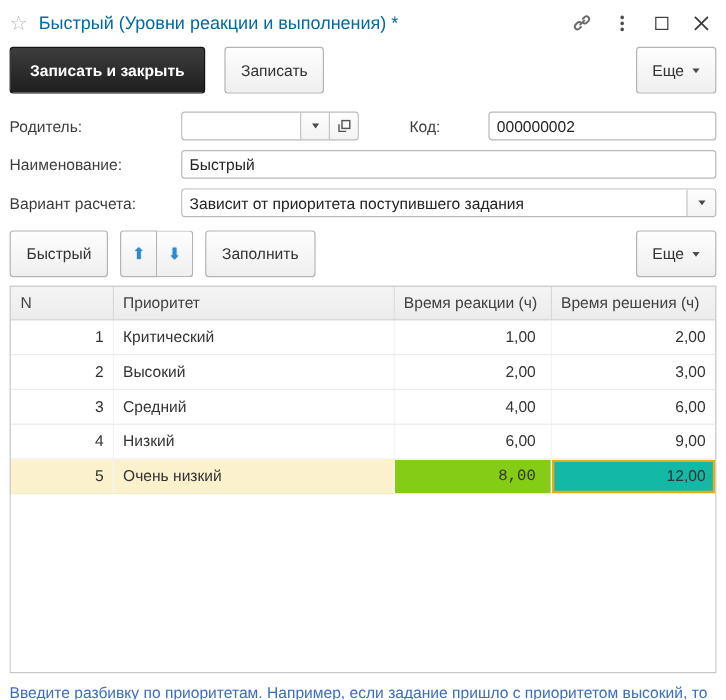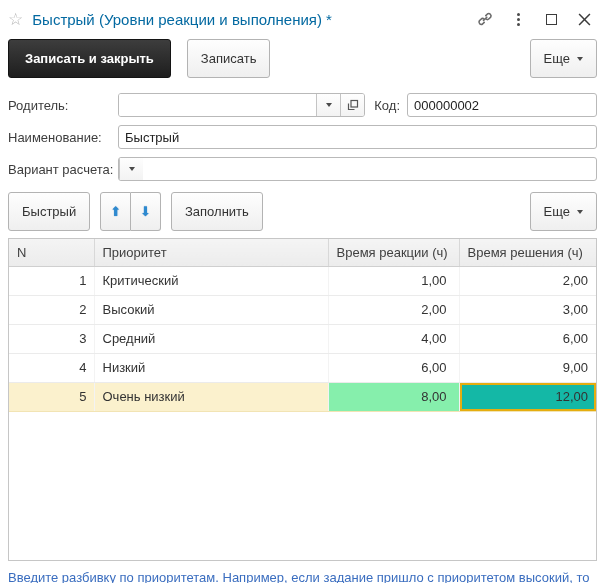--- a/index.html
+++ b/index.html
@@ -28,21 +28,21 @@
     color:#fff; font-weight:bold; padding:0 16px; }
   .caret { display:inline-block; width:0; height:0; margin-left:7px;
     border-left:3.5px solid transparent; border-right:3.5px solid transparent;
     border-top:4px solid #4a4a4a; }
   .cmdbar { display:flex; align-items:center; margin-top:5px; }
   .cmdbar .gap { width:16px; }
   .cmdbar .spacer { flex:1; }
 
   
   .fields { margin-top:15px; }
-  .frow { display:flex; align-items:center; height:24px; margin-bottom:8px; }
+  .frow { display:flex; align-items:center; height:24px; margin-bottom:8px;gap:33px; }
   .flabel { width:110px; color:#3d3d3d; flex:none; }
   input.txt { height:24px; border:1px solid #b9b9b9; border-radius:3px;
     padding:0 6px; font-family:"Liberation Sans",sans-serif; font-size:13px;
     color:#222; outline:none; background:#fff; }
   .combo { display:flex; align-items:stretch; height:24px;
     border:1px solid #b9b9b9; border-radius:3px; background:#fff; overflow:hidden; }
   .combo input { border:none; outline:none; flex:1; padding:0 6px;
     font-family:"Liberation Sans",sans-serif; font-size:13px; color:#222; min-width:0; }
   .combo .seg { width:24px; flex:none; display:flex; align-items:center;
     justify-content:center; border-left:1px solid #c4c4c4; cursor:pointer;
@@ -75,21 +75,21 @@
     white-space:nowrap; overflow:hidden; }
   .grid th:last-child { border-right:none; }
   .grid td { height:29px; border-bottom:1px solid #ebebeb;
     border-right:1px solid #f3f3f3; padding:0 8px; color:#333;
     white-space:nowrap; overflow:hidden; cursor:default; }
   .grid td:last-child { border-right:none; }
   td.num { text-align:right;margin-top:28px; }
   td.cell-n { text-align:right; padding-right:7px; }
   td.cell-reaction { padding-right:12px; }
   tr.selected td { background:#fbf1cd; border-bottom-color:#f2e4b4; }
-  tr.selected td.cell-reaction { background:#86efac; }
+  tr.selected td.cell-reaction { background:#84cc16;font-family:Liberation Mono, monospace; }
   tr.selected td.cell-active { background:#14b8a6;
     box-shadow:inset 0 0 0 2px #e5ad10; }
   .grid-filler { flex:1; background:#fff; }
 
   
   .hint { margin-top:7px; color:#3a6dbf; line-height:19px; }
 </style>
 </head>
 <body>
 
@@ -155,20 +155,21 @@
     </div>
 
     <div class="frow">
       <span class="flabel">Наименование:</span>
       <input type="text" class="txt wide" value="Быстрый" style="">
     </div>
 
     <div class="frow">
       <span class="flabel">Вариант расчета:</span>
       <div class="combo wide">
+        <input type="text" value="Зависит от приоритета поступившего задания" style="">
         <span class="seg">
           <span class="caret"></span>
         </span>
       </div>
     </div>
 
   </div>
 
   <div class="tbar">
     <button class="btn">Быстрый</button>

